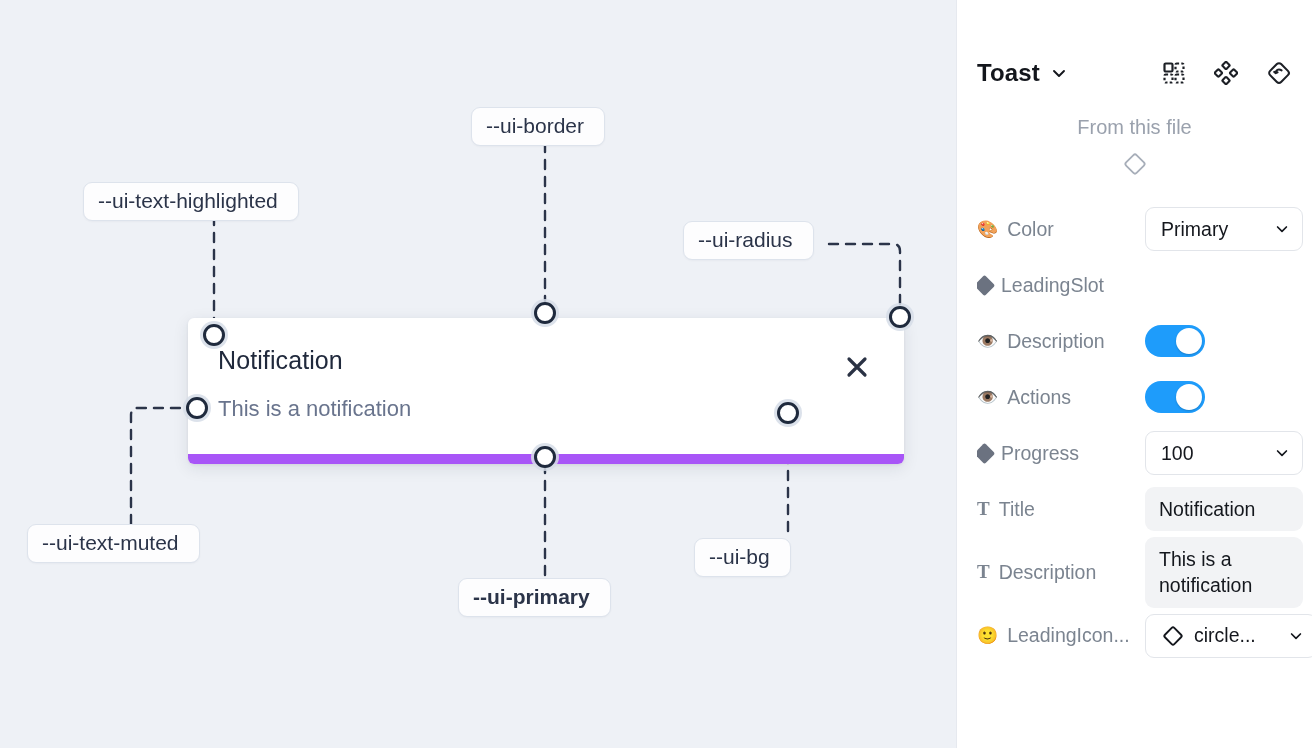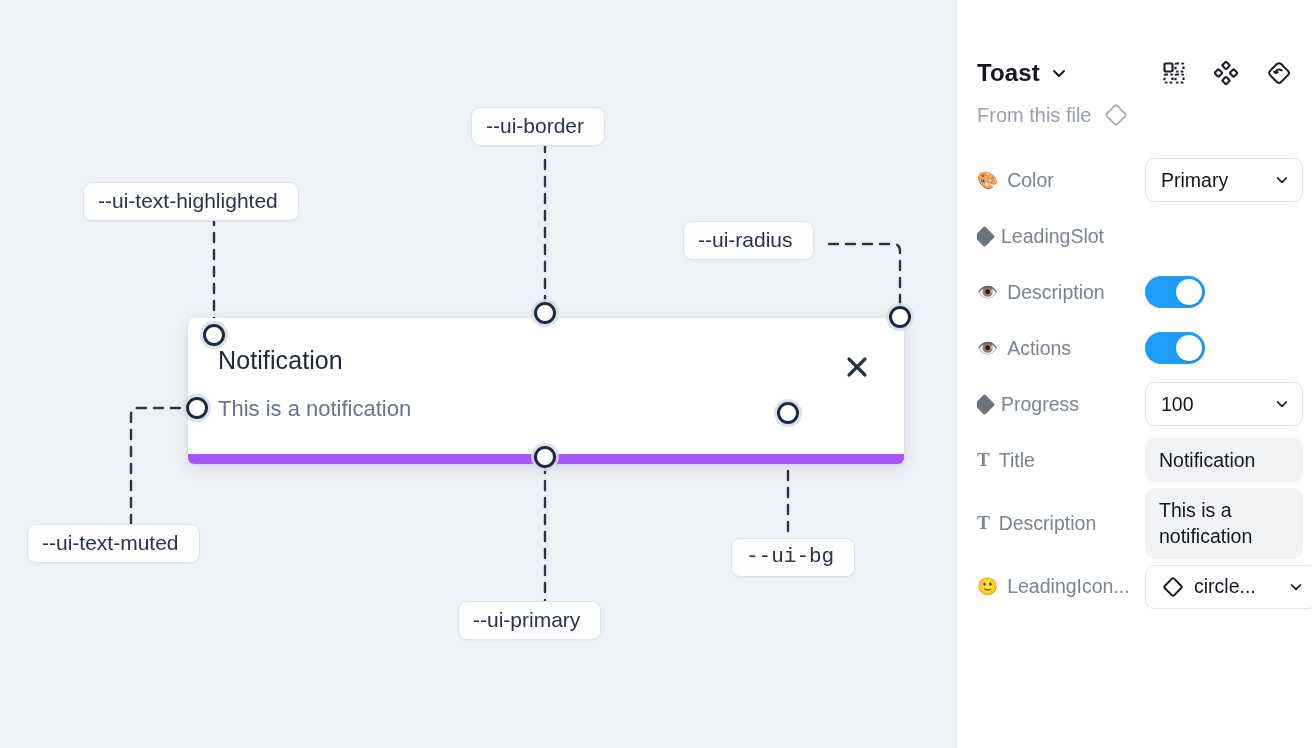--- a/index.html
+++ b/index.html
@@ -104,20 +104,22 @@
   .head-chevron { margin-left: 10px; display: flex; align-items: center; cursor: pointer; }
   .head-icons {
     position: absolute; right: 0; top: 50%;
     transform: translateY(-50%);
     display: flex; align-items: center; gap: 28px;
   }
   .head-icons .hicon { cursor: pointer; display: flex; }
 
   .from-file {
     display: flex; align-items: center; gap: 12px;
+    margin-top: 14px;
+    flex-direction: column;
   }
   .from-file-label { font-size: 20px; color: #9aa1ad; }
 
   .summary {
     margin-top: 20px;
     font-size: 19.5px; line-height: 1.33;
     color: #14171d;
     letter-spacing: -.1px;
   }
 
@@ -218,22 +220,22 @@
           <path d="M5 5 L21 21 M21 5 L5 21" stroke="#2a3244" stroke-width="3.2" stroke-linecap="round" fill="none"></path>
         </svg>
       </div>
       <div class="toast-progress"></div>
     </div>
 
     <div class="pill" style="left:83px;  top:182px;">--ui-text-highlighted</div>
     <div class="pill" style="left:471px; top:107px;">--ui-border</div>
     <div class="pill" style="left:683px; top:221px;">--ui-radius</div>
     <div class="pill" style="left:27px;  top:524px;">--ui-text-muted</div>
-    <div class="pill" style="left:458px; top:601px;">--ui-primary</div>
-    <div class="pill" style="left:731px; top:538px;font-family:Liberation Mono, monospace;">--ui-bg</div>
+    <div class="pill" style="left:458px; top:578px;font-weight:bold;">--ui-primary</div>
+    <div class="pill" style="left:694px; top:538px;">--ui-bg</div>
 
     <div class="node" style="left:214px; top:335px;"></div>
     <div class="node" style="left:545px; top:313px;"></div>
     <div class="node" style="left:900px; top:317px;"></div>
     <div class="node" style="left:197px; top:408px;"></div>
     <div class="node" style="left:545px; top:457px;"></div>
     <div class="node" style="left:788px; top:413px;"></div>
   </div>
 
   <div id="panel">

